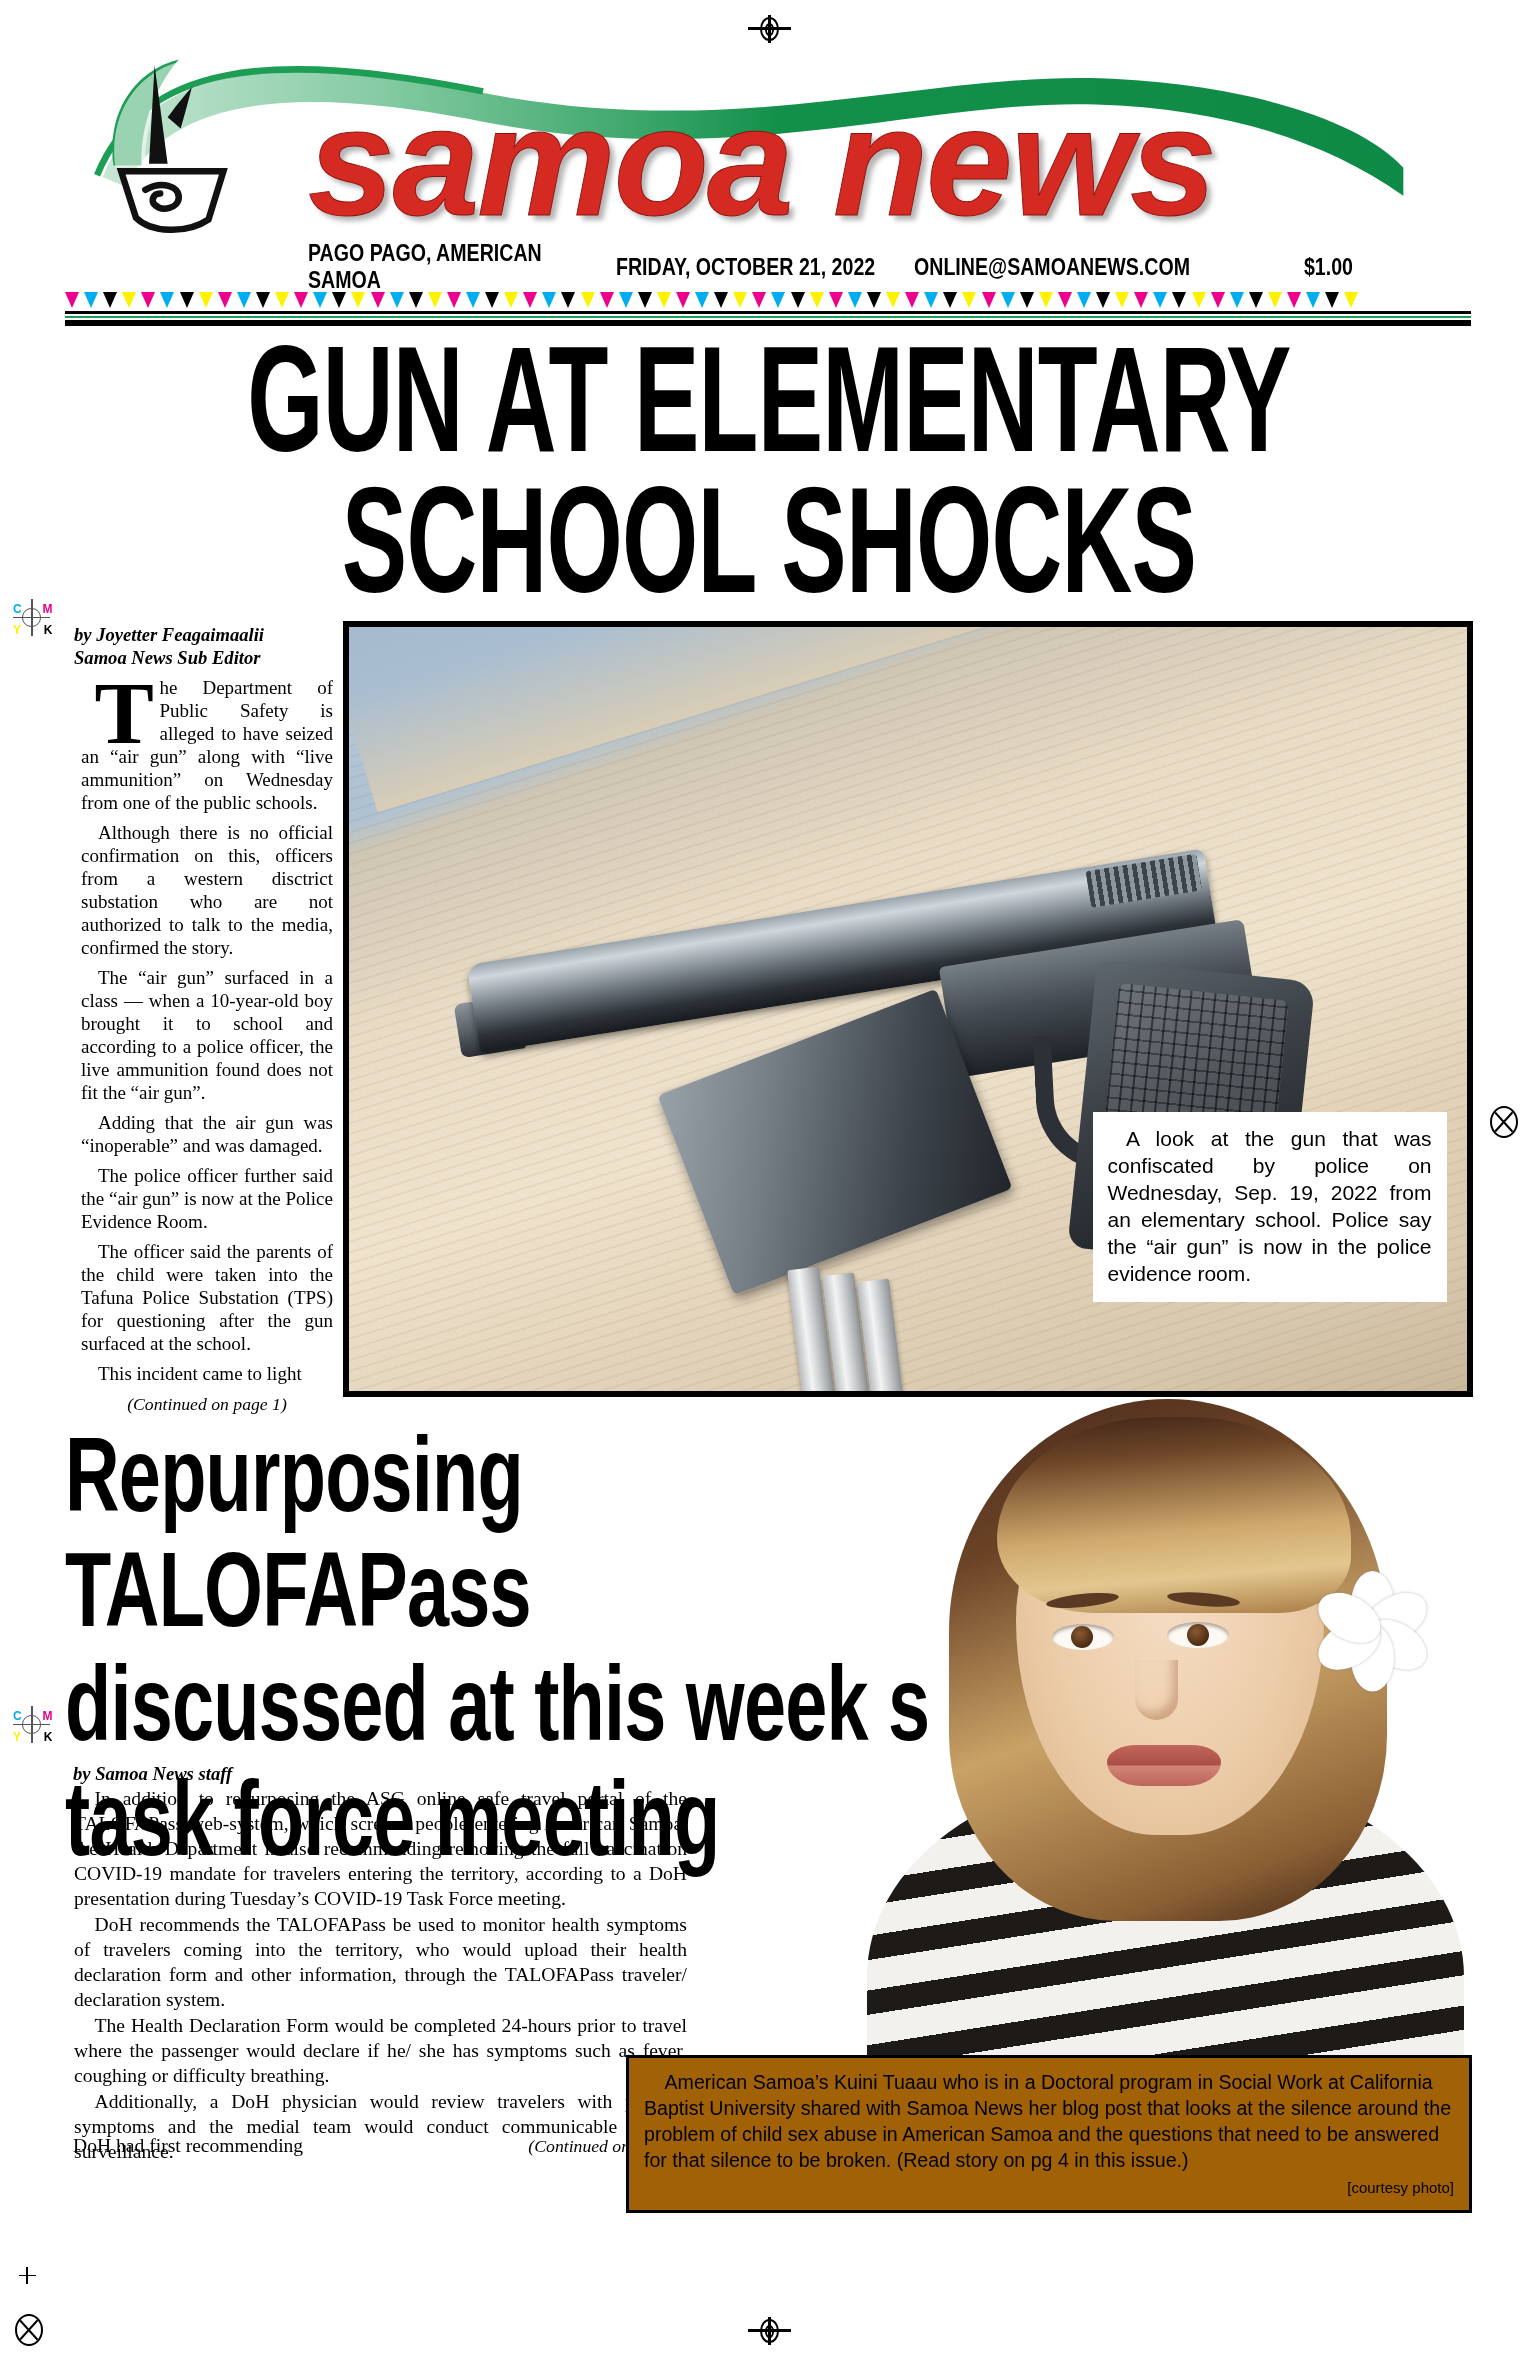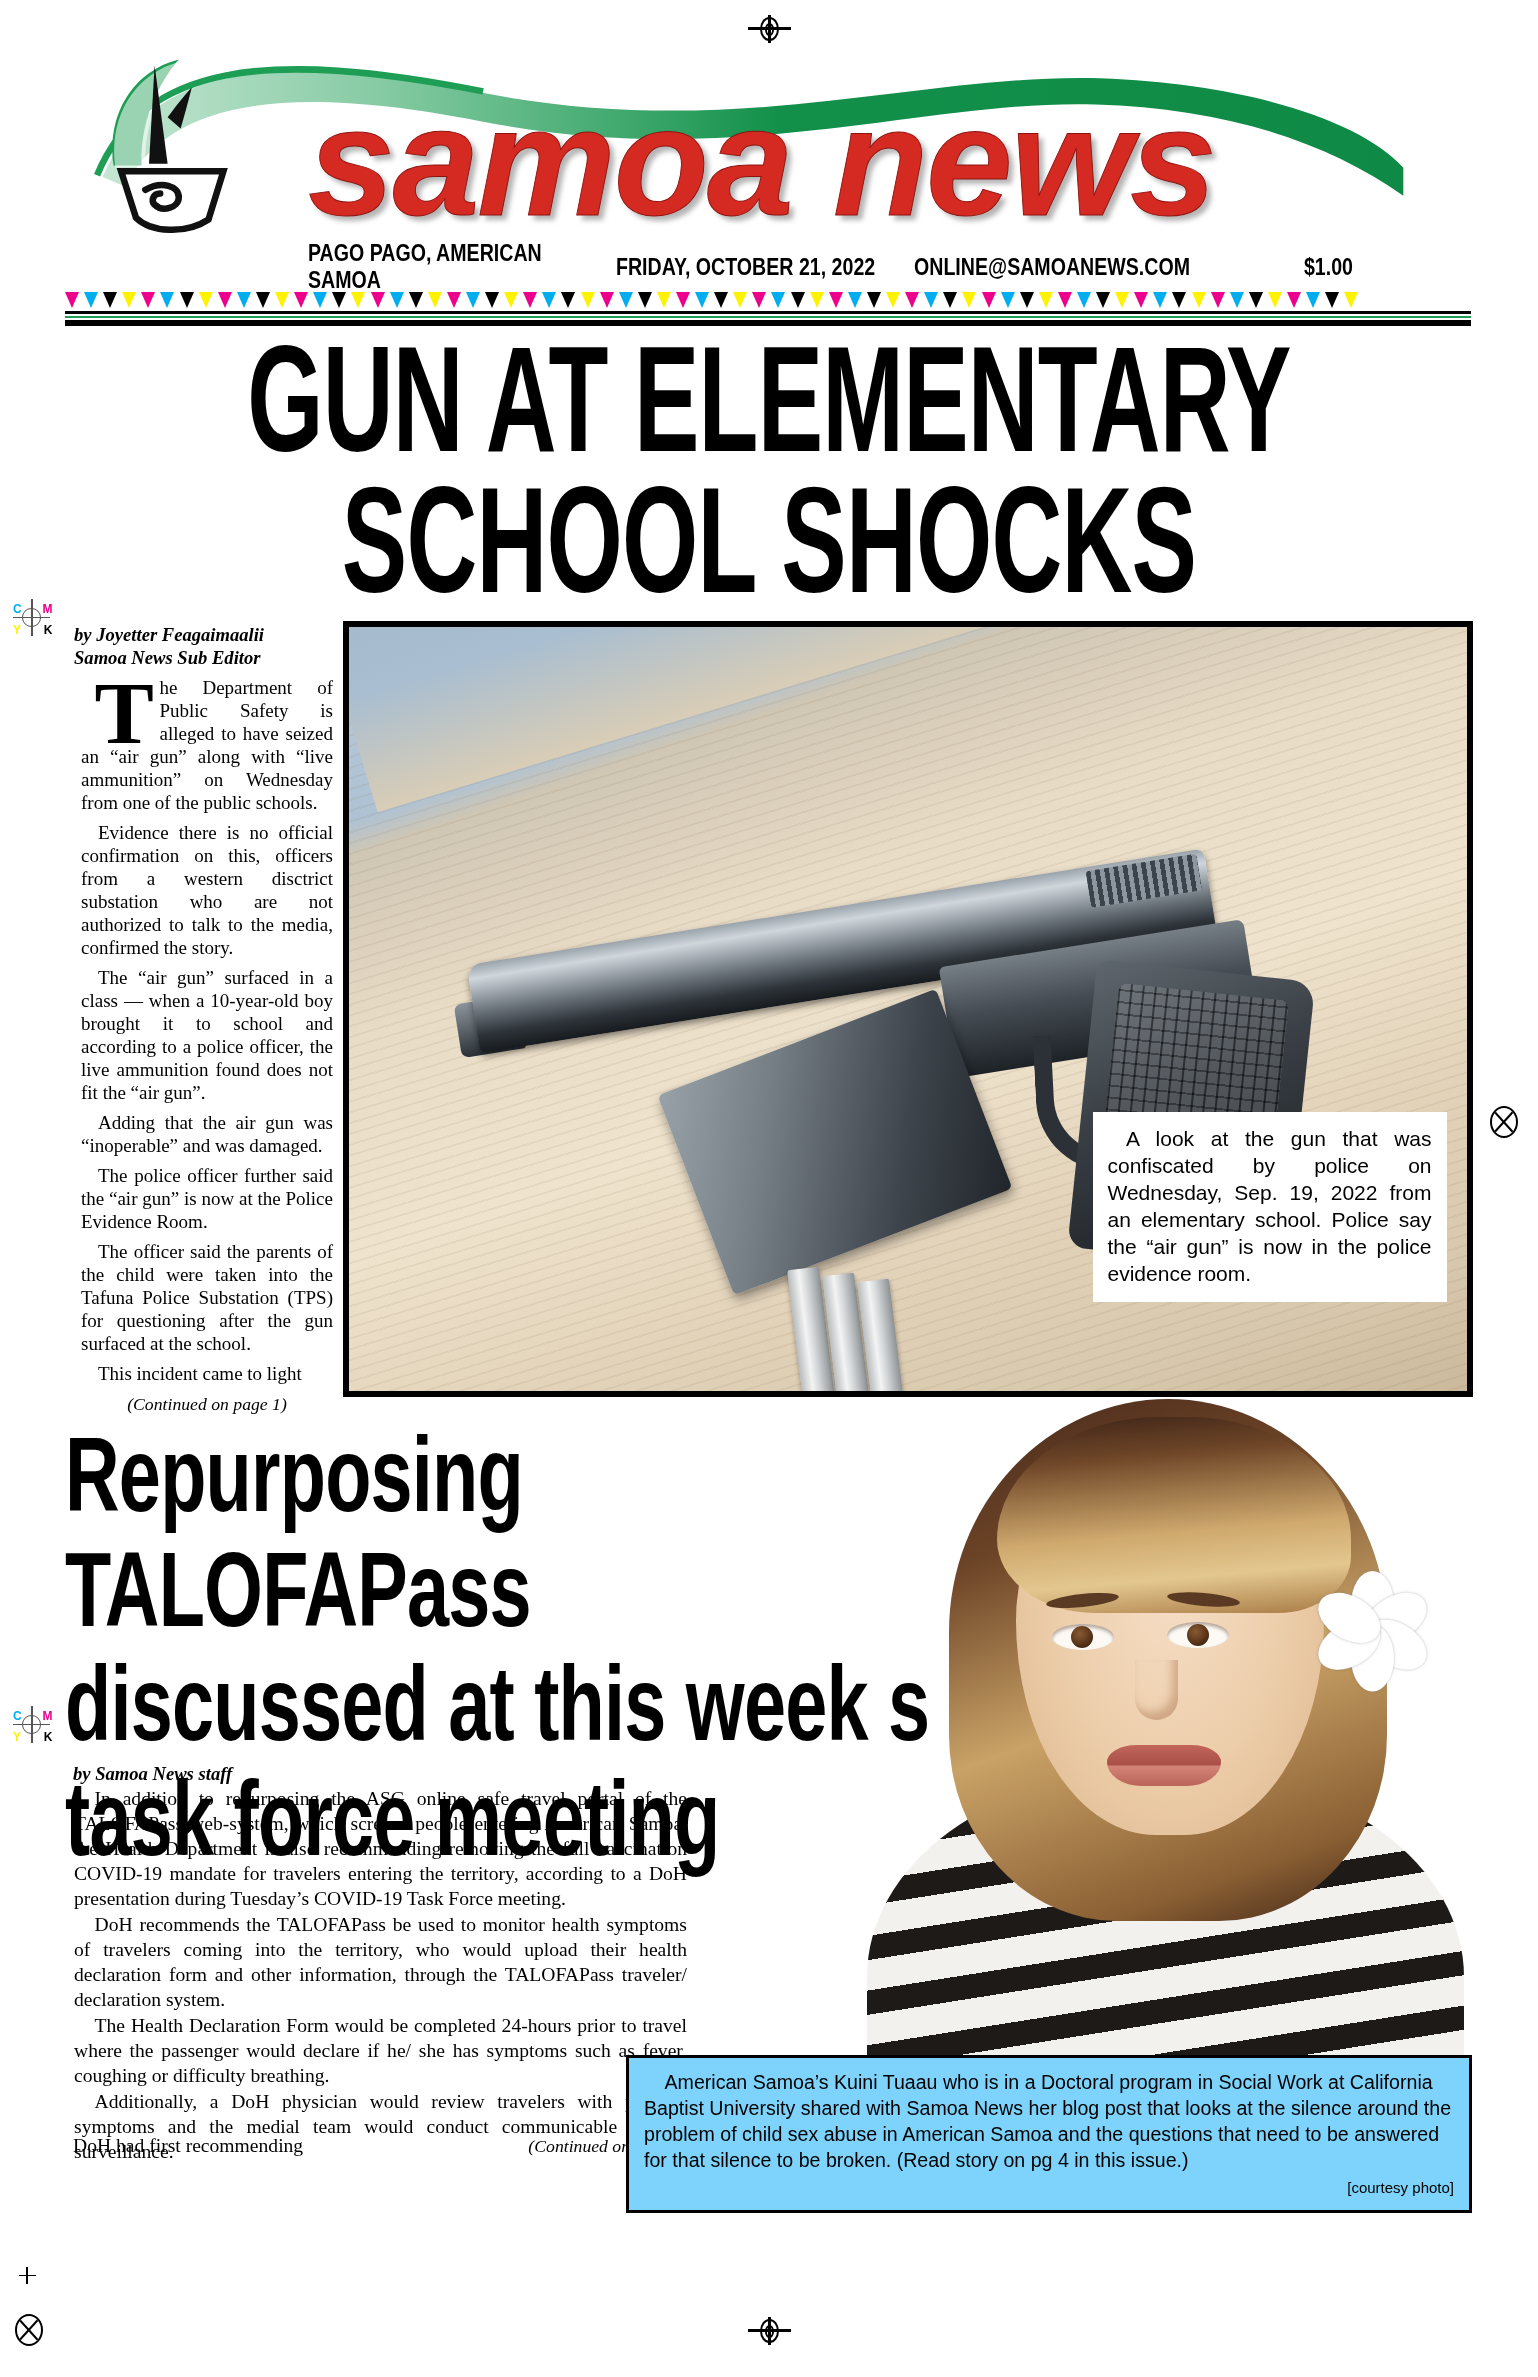--- a/index.html
+++ b/index.html
@@ -348,21 +348,21 @@
   }
   .pp-flower i:nth-child(1){ transform: rotate(0deg); }
   .pp-flower i:nth-child(2){ transform: rotate(60deg); }
   .pp-flower i:nth-child(3){ transform: rotate(120deg); }
   .pp-flower i:nth-child(4){ transform: rotate(180deg); }
   .pp-flower i:nth-child(5){ transform: rotate(240deg); }
   .pp-flower i:nth-child(6){ transform: rotate(300deg); }
 
   .caption-portrait {
     position: absolute; left: 626px; top: 2055px; width: 846px;
-    border: 3.7px solid #000; background: #7dd3fc; box-sizing: border-box;
+    border: 3.7px solid #000; background: #a16207; box-sizing: border-box;
     padding: 11.2px 15px 9.3px 15px;
     font-family: "Liberation Sans", sans-serif;
     font-size: 19.6px; line-height: 26px;
   }
   .caption-portrait p { margin: 0; text-indent: 20.5px; }
   .caption-portrait .credit {
     display: block; text-align: right; font-size: 15px; margin-top: 1.9px;
   }
 </style>
 </head>
@@ -500,21 +500,21 @@
 
   <div class="col1">
     <div class="byline">
       <div>by Joyetter Feagaimaalii</div>
       <div>Samoa News Sub Editor</div>
     </div>
     <div class="dropcap-wrap">
       <span class="dropcap">T</span>
       <p style="text-indent:0">he Department of Public Safety is alleged to have seized an “air gun” along with “live ammunition” on Wednesday from one of the public schools.</p>
     </div>
-    <p>Evidence there is no official confirmation on this, officers from a western disctrict substation who are not authorized to talk to the media, confirmed the story.</p>
+    <p>Although there is no official confirmation on this, officers from a western disctrict substation who are not authorized to talk to the media, confirmed the story.</p>
     <p>The “air gun” surfaced in a class — when a 10-year-old boy brought it to school and according to a police officer, the live ammunition found does not fit the “air gun”.</p>
     <p>Adding that the air gun was “inoperable” and was damaged.</p>
     <p>The police officer further said the “air gun” is now at the Police Evidence Room.</p>
     <p>The officer said the parents of the child were taken into the Tafuna Police Substation (TPS) for questioning after the gun surfaced at the school.</p>
     <p>This incident came to light</p>
     <div class="cont-note">(Continued on page 1)</div>
   </div>
 
   <div class="photo-gun">
     <div class="gun-bg"></div>

